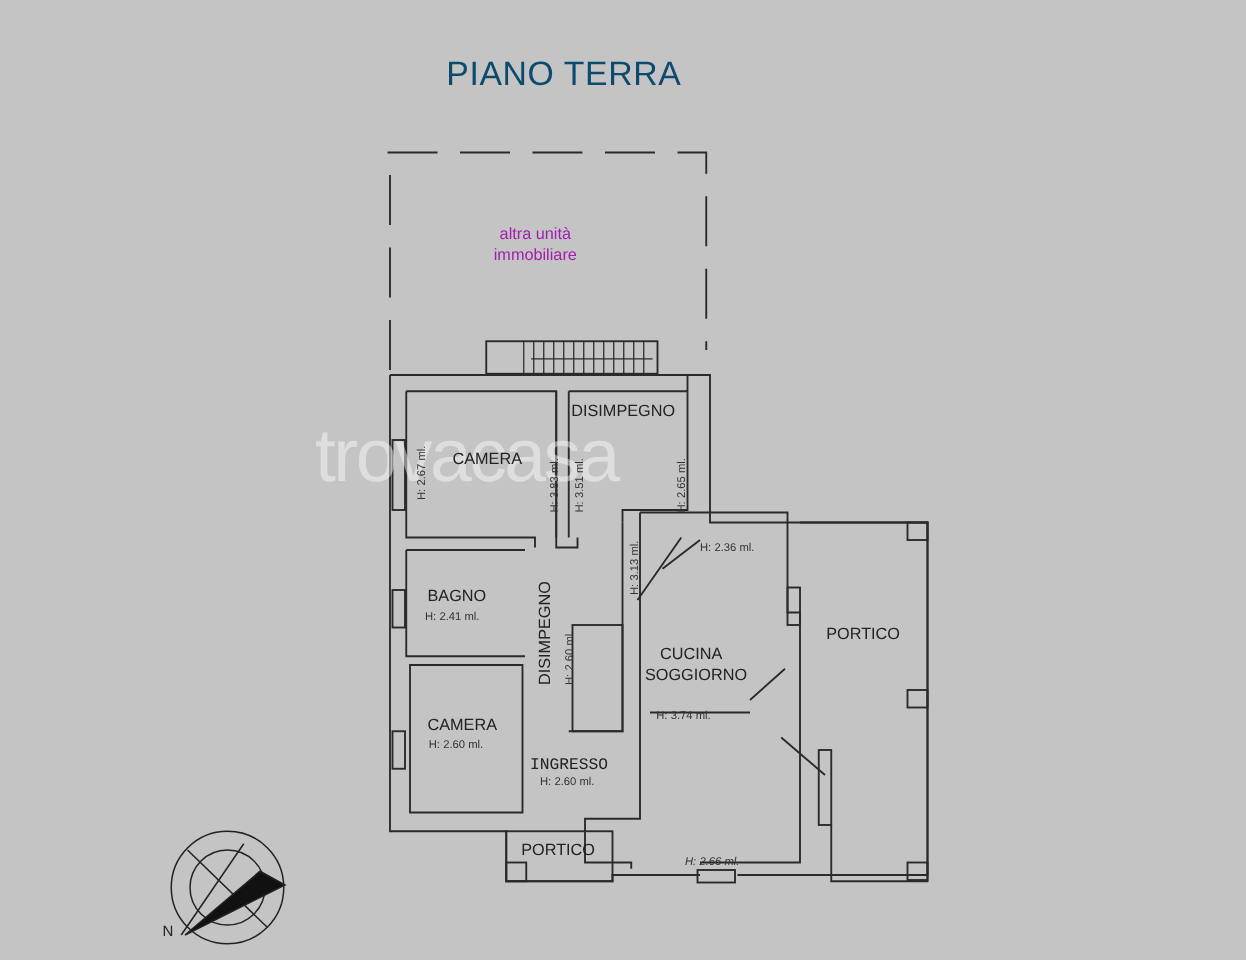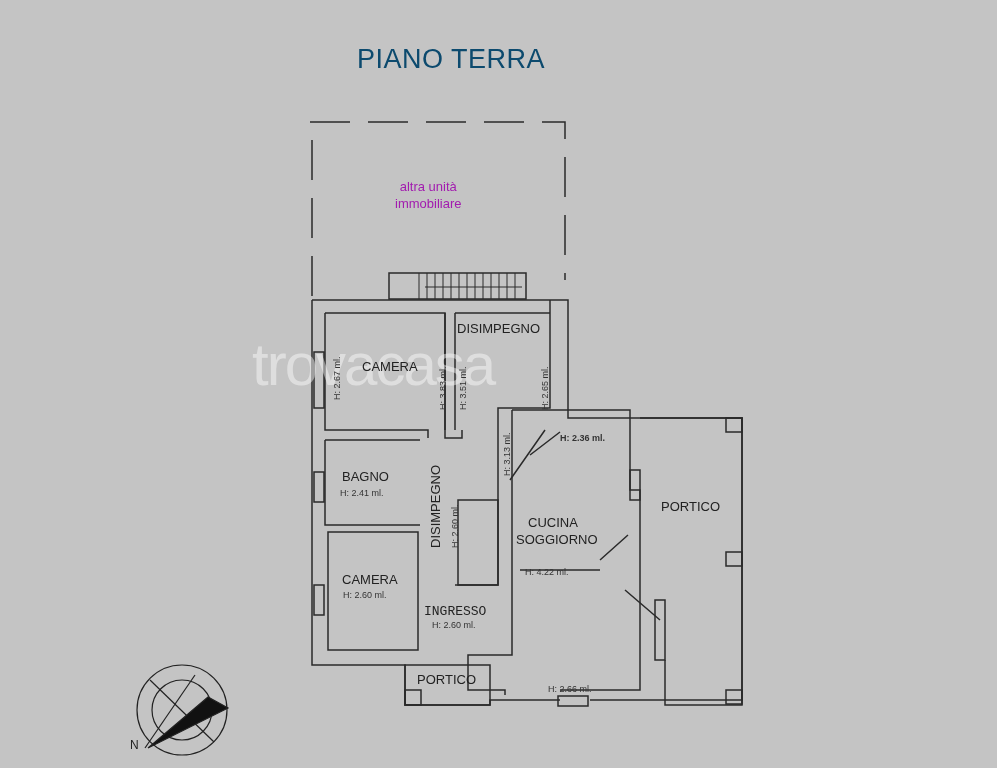--- a/index.html
+++ b/index.html
@@ -100,25 +100,25 @@
 <div class="lbl" style="left:342px;top:469px;">BAGNO</div>
 <div class="h" style="left:340px;top:488px;">H: 2.41 ml.</div>
 <div class="lbl vert" style="left:428px;top:548px;">DISIMPEGNO</div>
 <div class="h vert" style="left:450px;top:548px;">H: 2.60 ml.</div>
 <div class="lbl" style="left:342px;top:572px;">CAMERA</div>
 <div class="h" style="left:343px;top:590px;">H: 2.60 ml.</div>
 <div class="lbl" style="left:424px;top:604px;font-family:Liberation Mono, monospace;">INGRESSO</div>
 <div class="h" style="left:432px;top:620px;">H: 2.60 ml.</div>
 <div class="lbl" style="left:528px;top:515px;">CUCINA</div>
 <div class="lbl" style="left:516px;top:532px;">SOGGIORNO</div>
-<div class="h" style="left:525px;top:567px;">H: 4.22 ml.</div>
+<div class="h" style="left:525px;top:567px;">H: 3.74 ml.</div>
 <div class="lbl" style="left:661px;top:499px;">PORTICO</div>
 <div class="lbl" style="left:417px;top:672px;">PORTICO</div>
 
 <div class="h vert" style="left:332px;top:400px;">H: 2.67 ml.</div>
 <div class="h vert" style="left:438px;top:410px;">H: 3.83 ml.</div>
 <div class="h vert" style="left:458px;top:410px;">H: 3.51 ml.</div>
 <div class="h vert" style="left:540px;top:410px;">H: 2.65 ml.</div>
 <div class="h vert" style="left:502px;top:476px;">H: 3.13 ml.</div>
-<div class="h" style="left:560px;top:433px;font-weight:bold;">H: 2.36 ml.</div>
-<div class="h" style="left:548px;top:684px;">H: 2.66 ml.</div>
+<div class="h" style="left:560px;top:433px;">H: 2.36 ml.</div>
+<div class="h" style="left:548px;top:684px;font-style:italic;">H: 2.66 ml.</div>
 
 <div class="north">N</div>
 
 </body></html>

